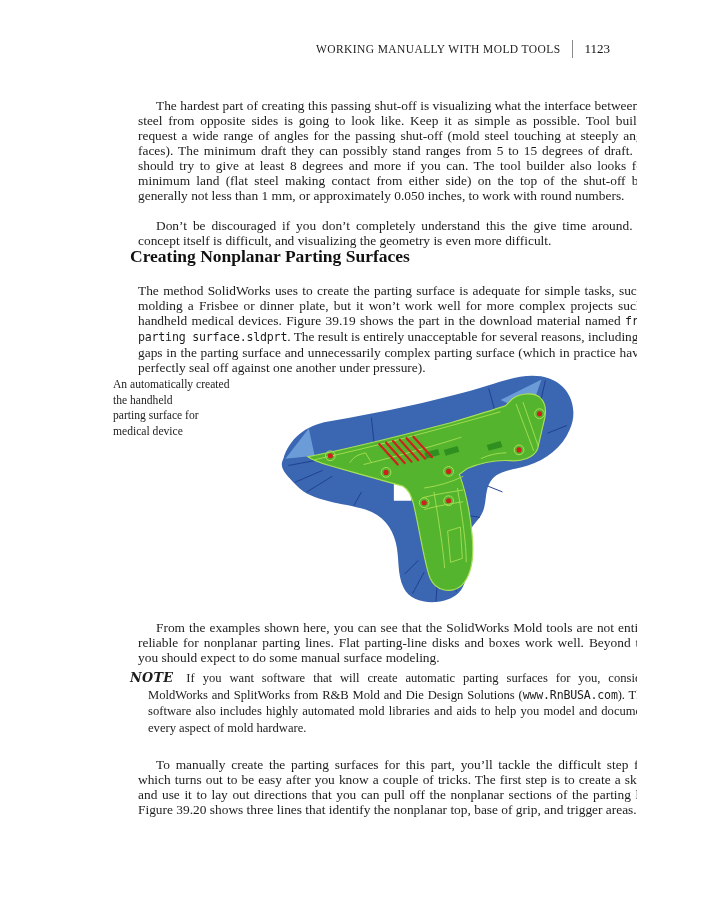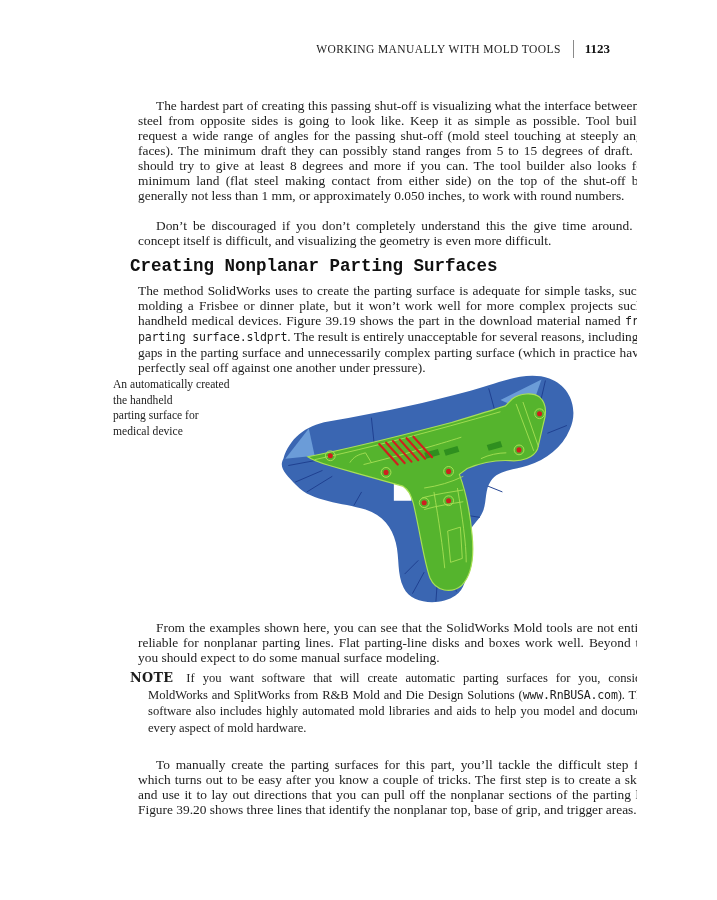--- a/index.html
+++ b/index.html
@@ -16,35 +16,35 @@
   body {
     width:717px; height:900px; background:#ffffff;
     font-family:"Liberation Serif", serif; color:#1c1c1c;
   }
   .page { position:relative; width:637px; height:900px; background:#fff; overflow:hidden; }
 
   
   .running-head { position:absolute; top:40px; right:27px; display:flex; align-items:center; }
   .rh-title { font-size:11.5px; letter-spacing:0.4px; color:#222; }
   .rh-sep { width:1px; height:18px; background:#8a8a8a; margin:0 11px 0 12px; }
-  .rh-num { font-weight:bold; font-size:13px; color:#111; }
+  .rh-num { font-weight:normal; font-size:13px; color:#111; }
 
   
   .para {
     position:absolute; left:130px; width:521px; margin:8px;
     font-size:13.4px; line-height:15px; text-align:justify; text-justify:inter-word;
   }
   .indent { text-indent:18px; }
   .code {
     font-family:"DejaVu Sans Mono", monospace;
     font-size:11.6px; letter-spacing:-0.2px;
   }
   .section-heading {
-    position:absolute; left:130px; top:256px; margin:0;
-    font-family:Liberation Mono, monospace; font-weight:bold; font-size:17.5px; color:#111;
+    position:absolute; left:130px; top:246px; margin:0;
+    font-family:Liberation Serif, serif; font-weight:bold; font-size:17.5px; color:#111;
   }
 
   
   .fig-caption { position:absolute; left:85px; top:377px; width:180px; font-size:11.6px; line-height:15.5px; }
   .fig-label {
     display:block; font-family:"DejaVu Serif", serif; font-weight:bold;
     font-variant:small-caps; font-size:12.5px; margin-bottom:3px; letter-spacing:0.2px;
   }
   .fig-caption .cap-line { display:block;margin-left:28px; }
 
@@ -61,21 +61,21 @@
   .ring     { stroke:var(--edge-green); stroke-width:1; fill:none; }
 
   
   .note {
     position:absolute; left:130px; top:670px; width:521px; margin:0;
     font-size:12.6px; line-height:16.6px; text-align:justify;
     padding-left:18px; text-indent:-18px;
   }
   .note-label {
     font-family:"DejaVu Serif", serif; font-weight:bold;
-    font-size:12.8px; margin-right:13px; letter-spacing:0.3px;
+    font-size:12.8px; margin-right:13px; letter-spacing:0.3px;font-style:italic;
   }
 
   
   #p1 { top:90px; }
   #p2 { top:210px; }
   #p3 { top:275px; }
   #p4 { top:612px; }
   #p5 { top:749px; }
 </style>
 </head>

